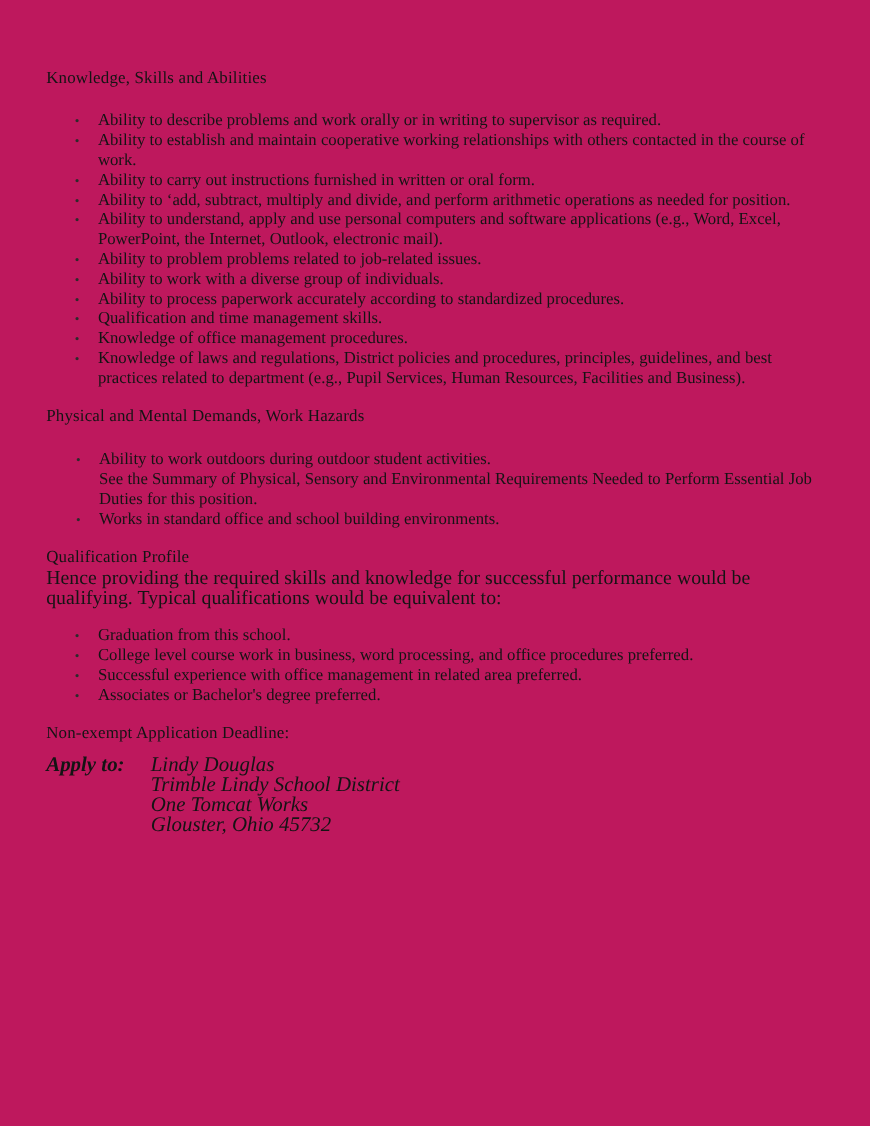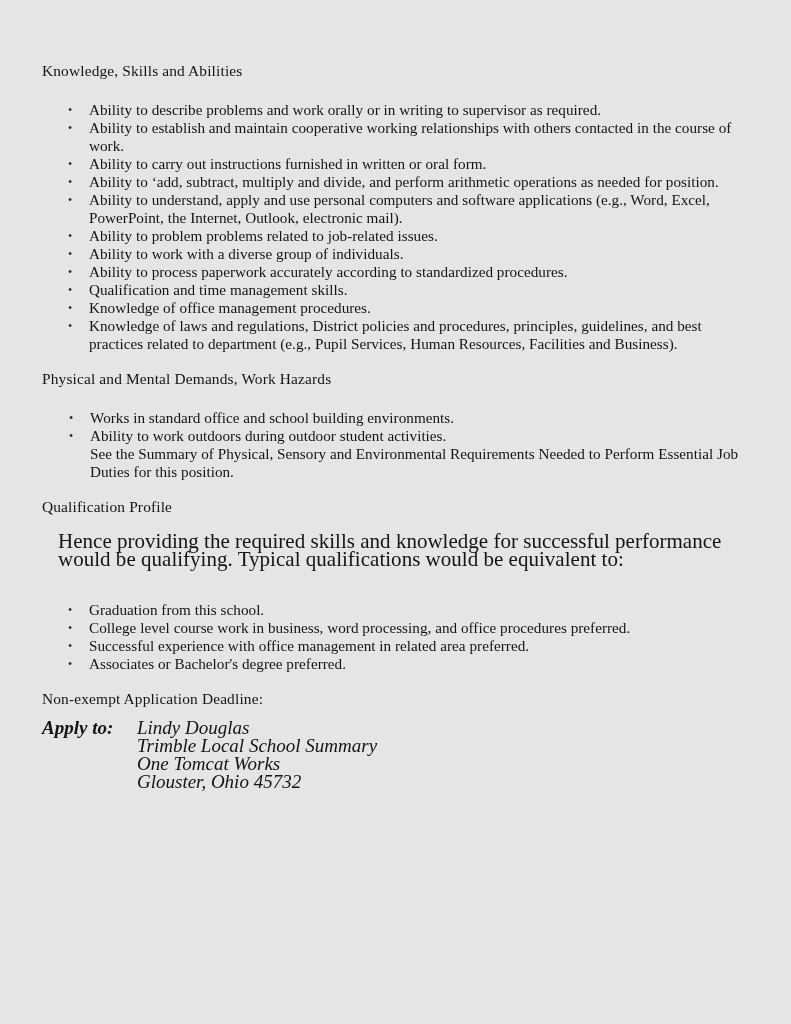--- a/index.html
+++ b/index.html
@@ -9,21 +9,21 @@
     background: #ffffff;
   }
   body {
     font-family: "Liberation Serif", "DejaVu Serif", serif;
     color: #000000;
   }
   .page {
     position: relative;
     width: 791px;
     height: 1024px;
-    background: #e5e5e5;
+    background: #be185d;
     overflow: hidden;
     box-sizing: border-box;
   }
   .content {
     position: absolute;
     left: 42px;
     top: 62px;
     width: 706px;
   }
   .section-heading {
@@ -65,25 +65,25 @@
   ul.bullets > li .sub-line {
     display: block;
   }
   ul.bullets.wide > li {
     padding-left: 48px;
   }
   ul.bullets.wide > li::before {
     left: 27px;
   }
   .para {
-    font-size: 21px;
+    font-size: 18px;
     line-height: 18px;
     letter-spacing: 0.02px;
     color: #141414;
-    margin: 16px;
+    margin: 0;
     width: 690px;
   }
   .para-wide {
     width: 706px;
   }
   .apply-block {
     display: flex;
     font-size: 19px;
     line-height: 18px;
     color: #141414;
@@ -125,25 +125,25 @@
       <li><span>Knowledge of laws and regulations, District policies and procedures, principles, guidelines, and best practices related to department (e.g., Pupil Services, Human Resources, Facilities and Business).</span></li>
     </ul>
 
     <div class="spacer-md"></div>
 
     <h2 class="section-heading">Physical and Mental Demands, Work Hazards</h2>
 
     <div class="spacer-lg"></div>
 
     <ul class="bullets wide">
-      <li><span>Works in standard office and school building environments.</span></li>
       <li>
         <span>Ability to work outdoors during outdoor student activities.</span>
         <span class="sub-line">See the Summary of Physical, Sensory and Environmental Requirements Needed to Perform Essential Job Duties for this position.</span>
       </li>
+      <li><span>Works in standard office and school building environments.</span></li>
     </ul>
 
     <div class="spacer-md"></div>
 
     <h2 class="section-heading">Qualification Profile</h2>
 
     <p class="para para-wide">Hence providing the required skills and knowledge for successful performance would be qualifying. Typical qualifications would be equivalent to:</p>
 
     <div class="spacer-md"></div>
 
@@ -157,20 +157,20 @@
     <div class="spacer-md"></div>
 
     <h2 class="section-heading">Non-exempt Application Deadline:</h2>
 
     <div class="spacer-sm"></div>
 
     <div class="apply-block">
       <div class="apply-label">Apply to:</div>
       <div class="apply-lines">
         <div>Lindy Douglas</div>
-        <div>Trimble Local School Summary</div>
+        <div>Trimble Lindy School District</div>
         <div>One Tomcat Works</div>
         <div>Glouster, Ohio  45732</div>
       </div>
     </div>
 
   </div>
 </div>
 
 </body></html>

